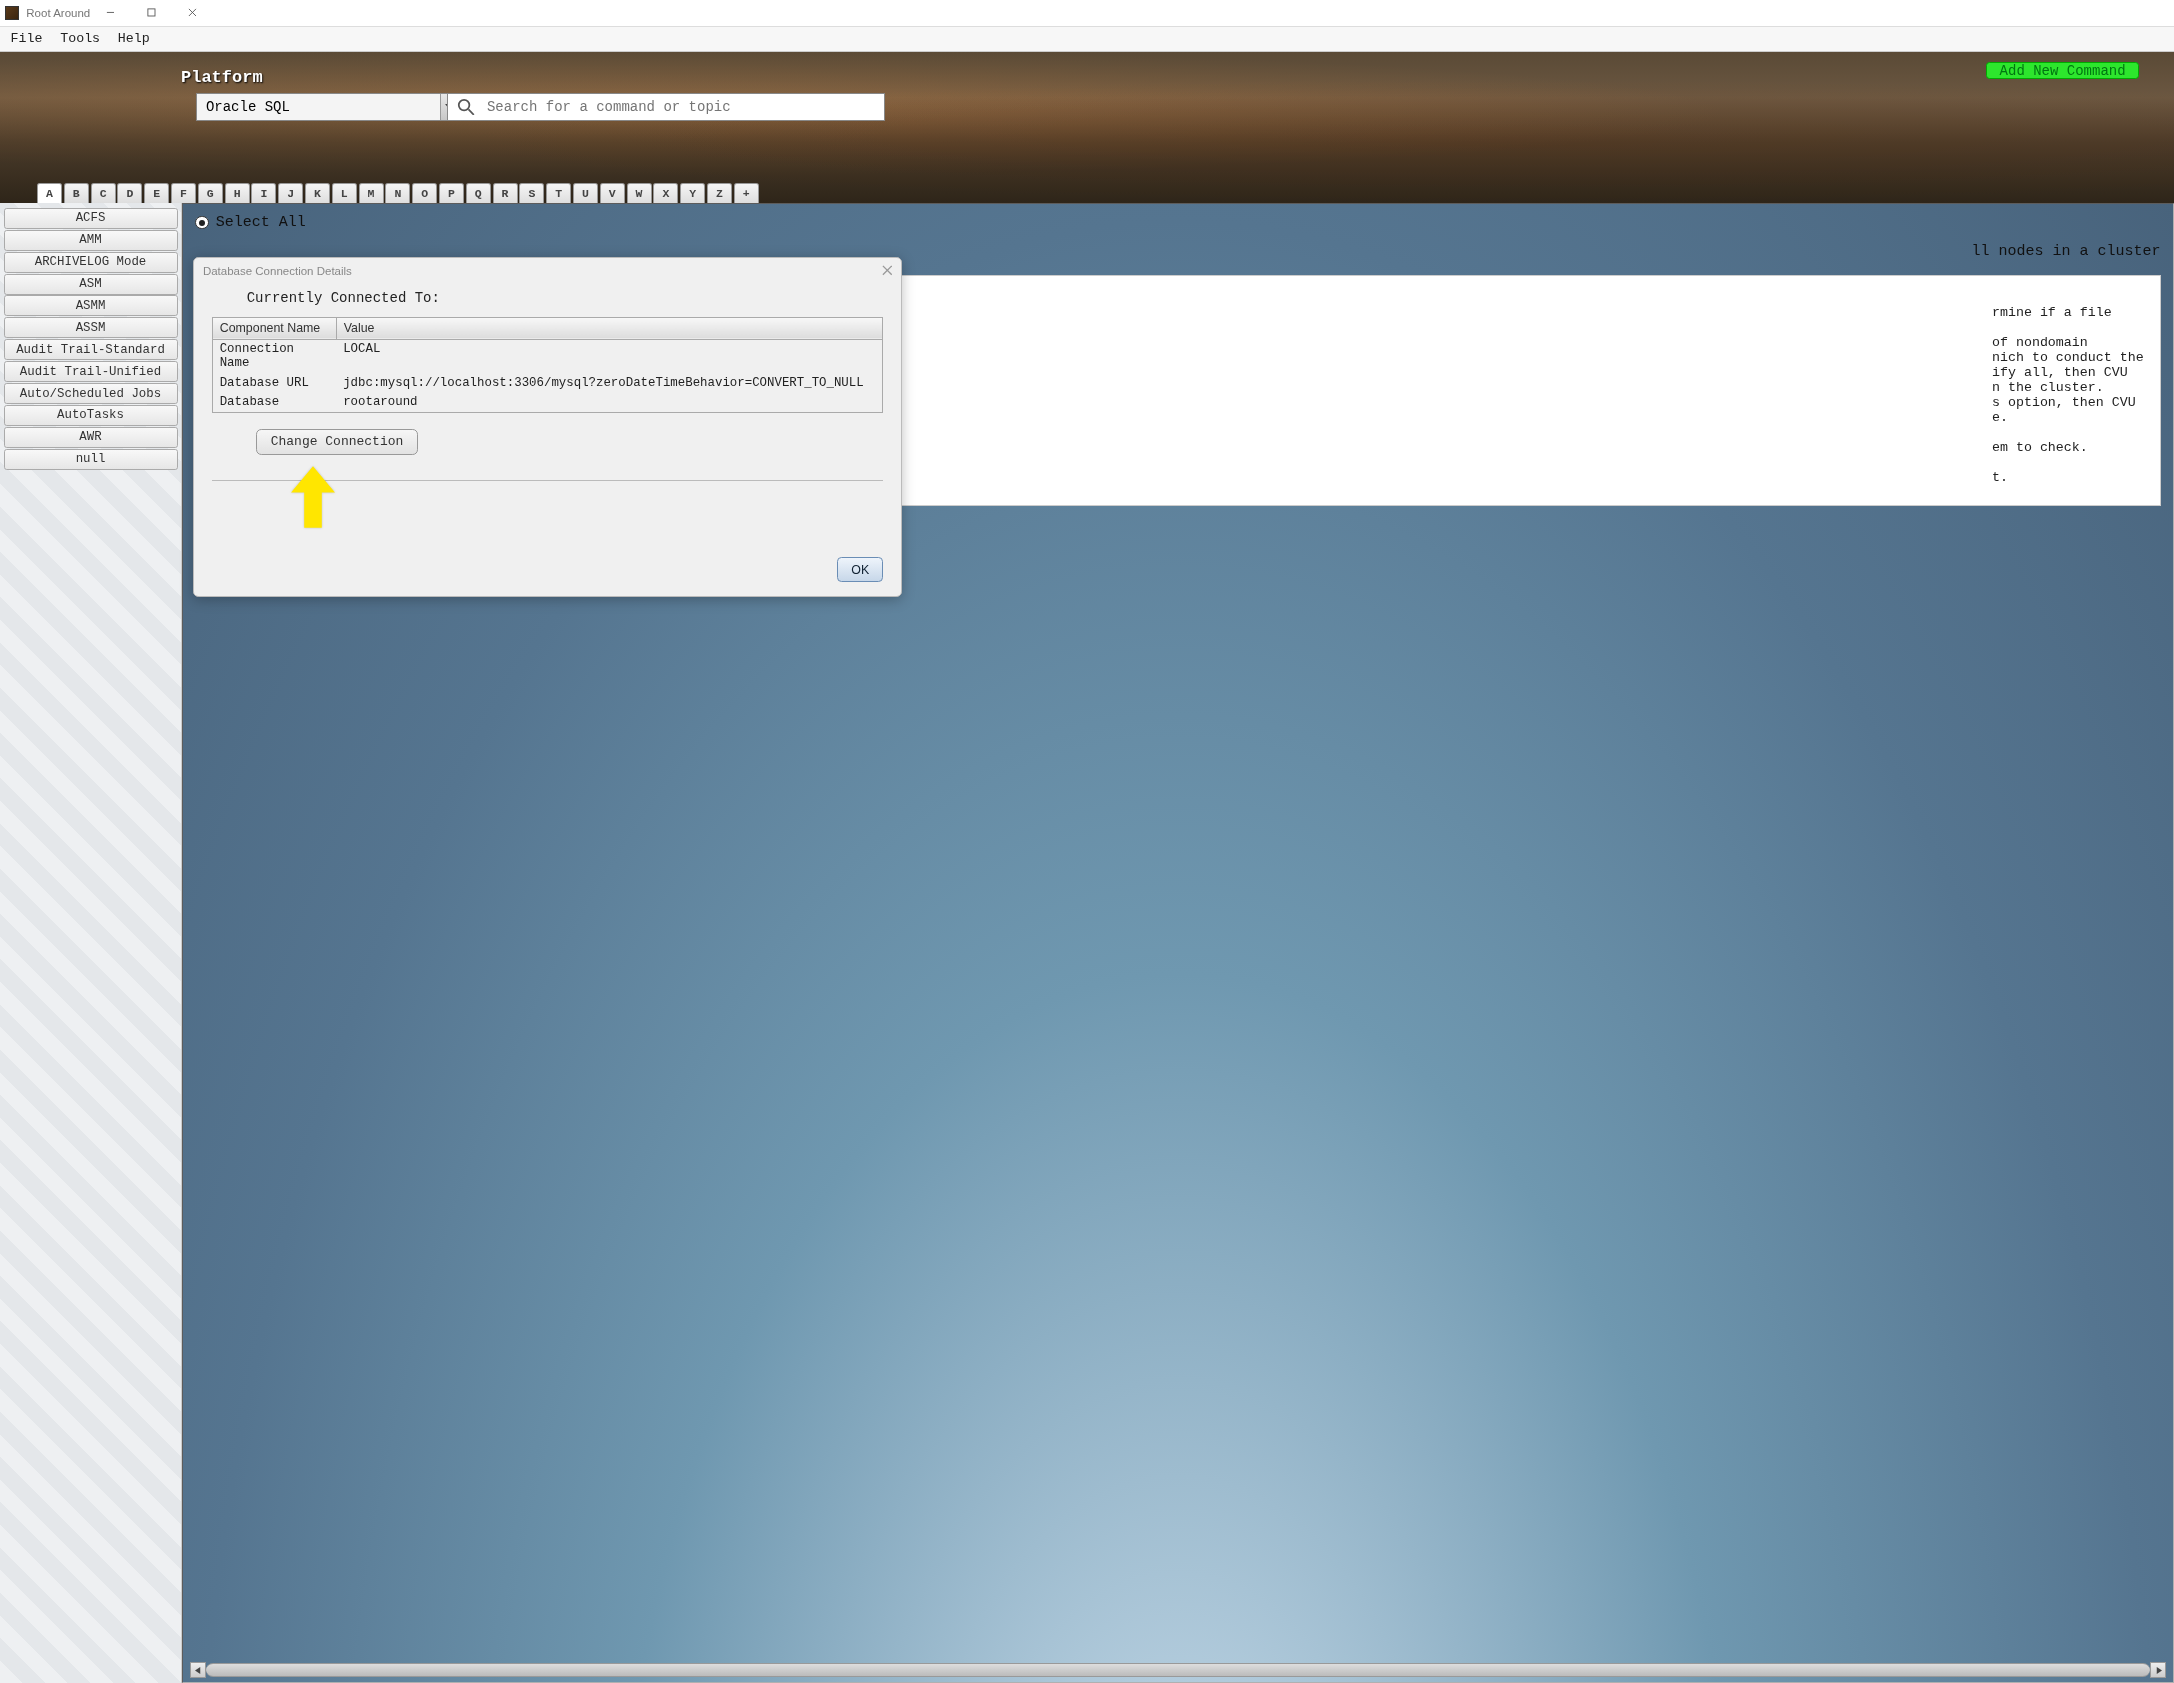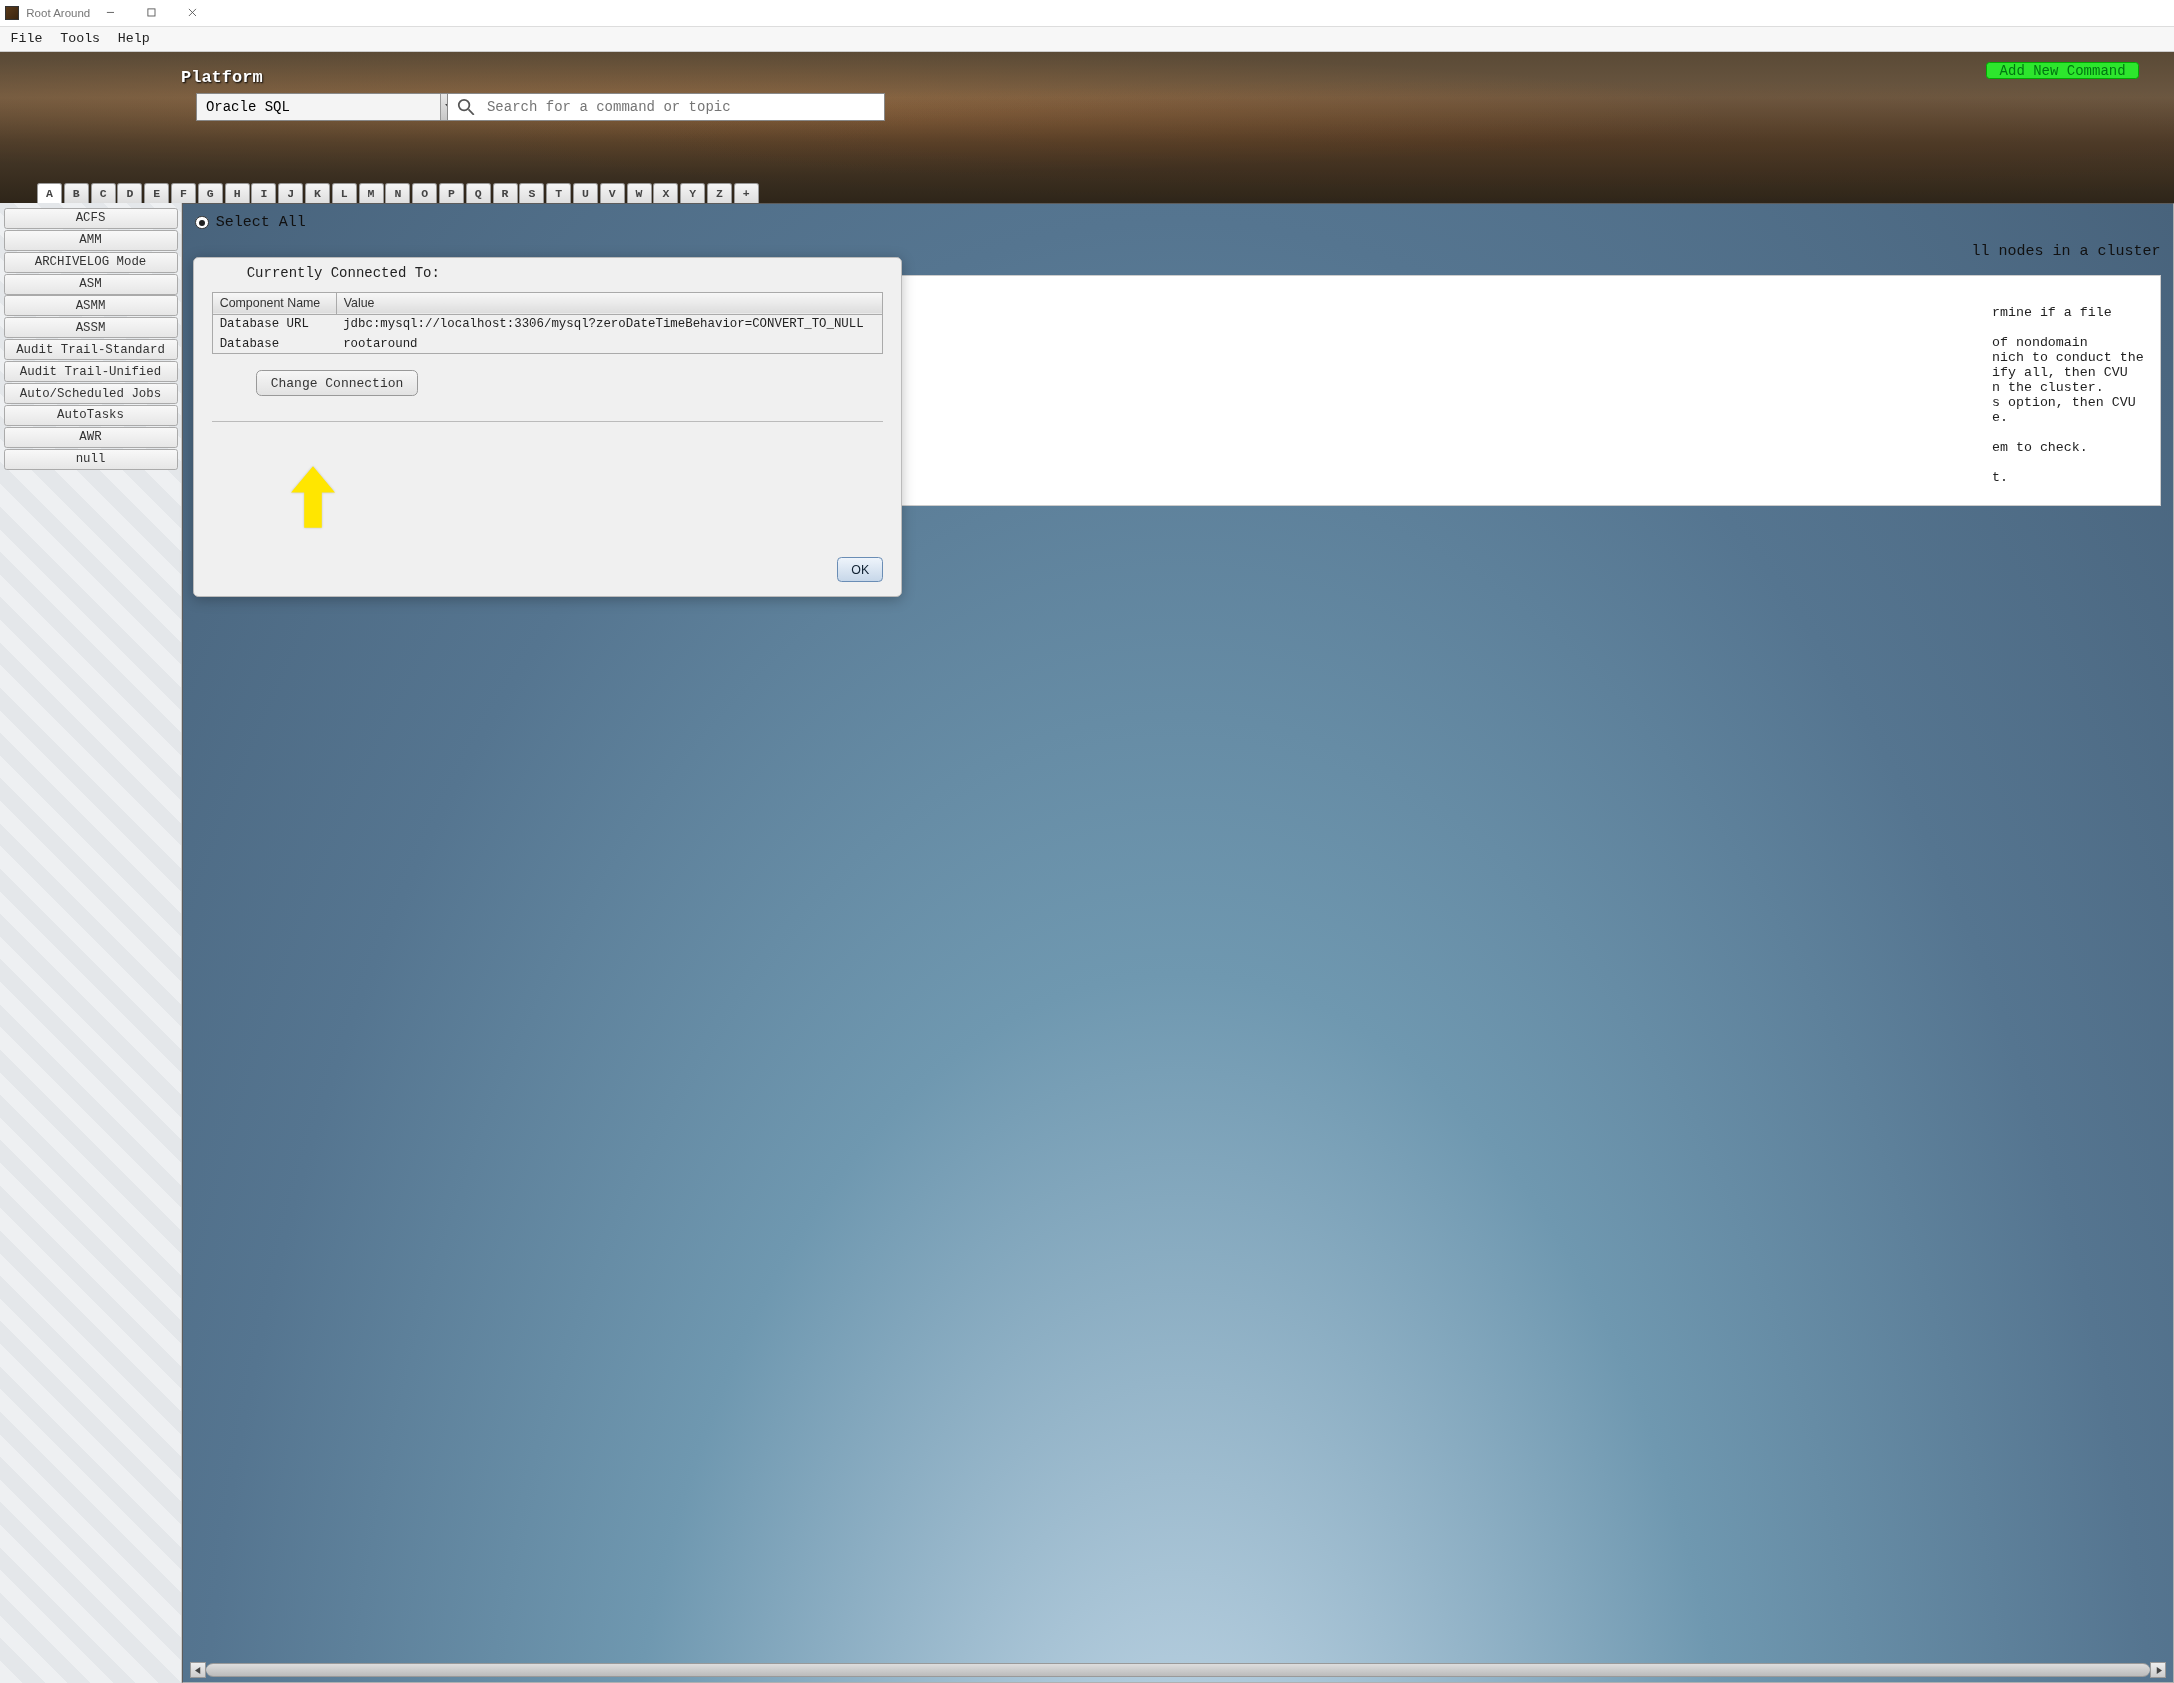--- a/index.html
+++ b/index.html
@@ -266,30 +266,43 @@
       <div class="hscroll-arrow">
         <svg width="7" height="7" viewBox="0 0 8 8">
             <polygon points="2,0 2,8 8,4" fill="#444"></polygon>
           </svg>
       </div>
     </div>
   </div>
 </div>
 
 <div class="modal">
+  <div class="modal-head">
+    <span>Database Connection Details</span>
+    <span class="modal-close">
+      <svg width="10.6" height="10.6" viewBox="0 0 12 12">
+          <line x1="1" y1="1" x2="11" y2="11" stroke="#999" stroke-width="1.5"></line>
+          <line x1="11" y1="1" x2="1" y2="11" stroke="#999" stroke-width="1.5"></line>
+        </svg>
+    </span>
+  </div>
   <div class="modal-body">
     <div class="conn-label">Currently Connected To:</div>
     <table class="conn-table">
       <thead>
         <tr>
           <th>Component Name</th>
           <th>Value</th>
         </tr>
       </thead>
       <tbody id="conn-rows">
+          <tr>
+            <td class="namecol">Connection Name</td>
+            <td>LOCAL</td>
+          </tr>
           <tr>
             <td class="namecol">Database URL</td>
             <td>jdbc:mysql://localhost:3306/mysql?zeroDateTimeBehavior=CONVERT_TO_NULL</td>
           </tr>
           <tr>
             <td class="namecol">Database</td>
             <td>rootaround</td>
           </tr>
         </tbody>
     </table>

